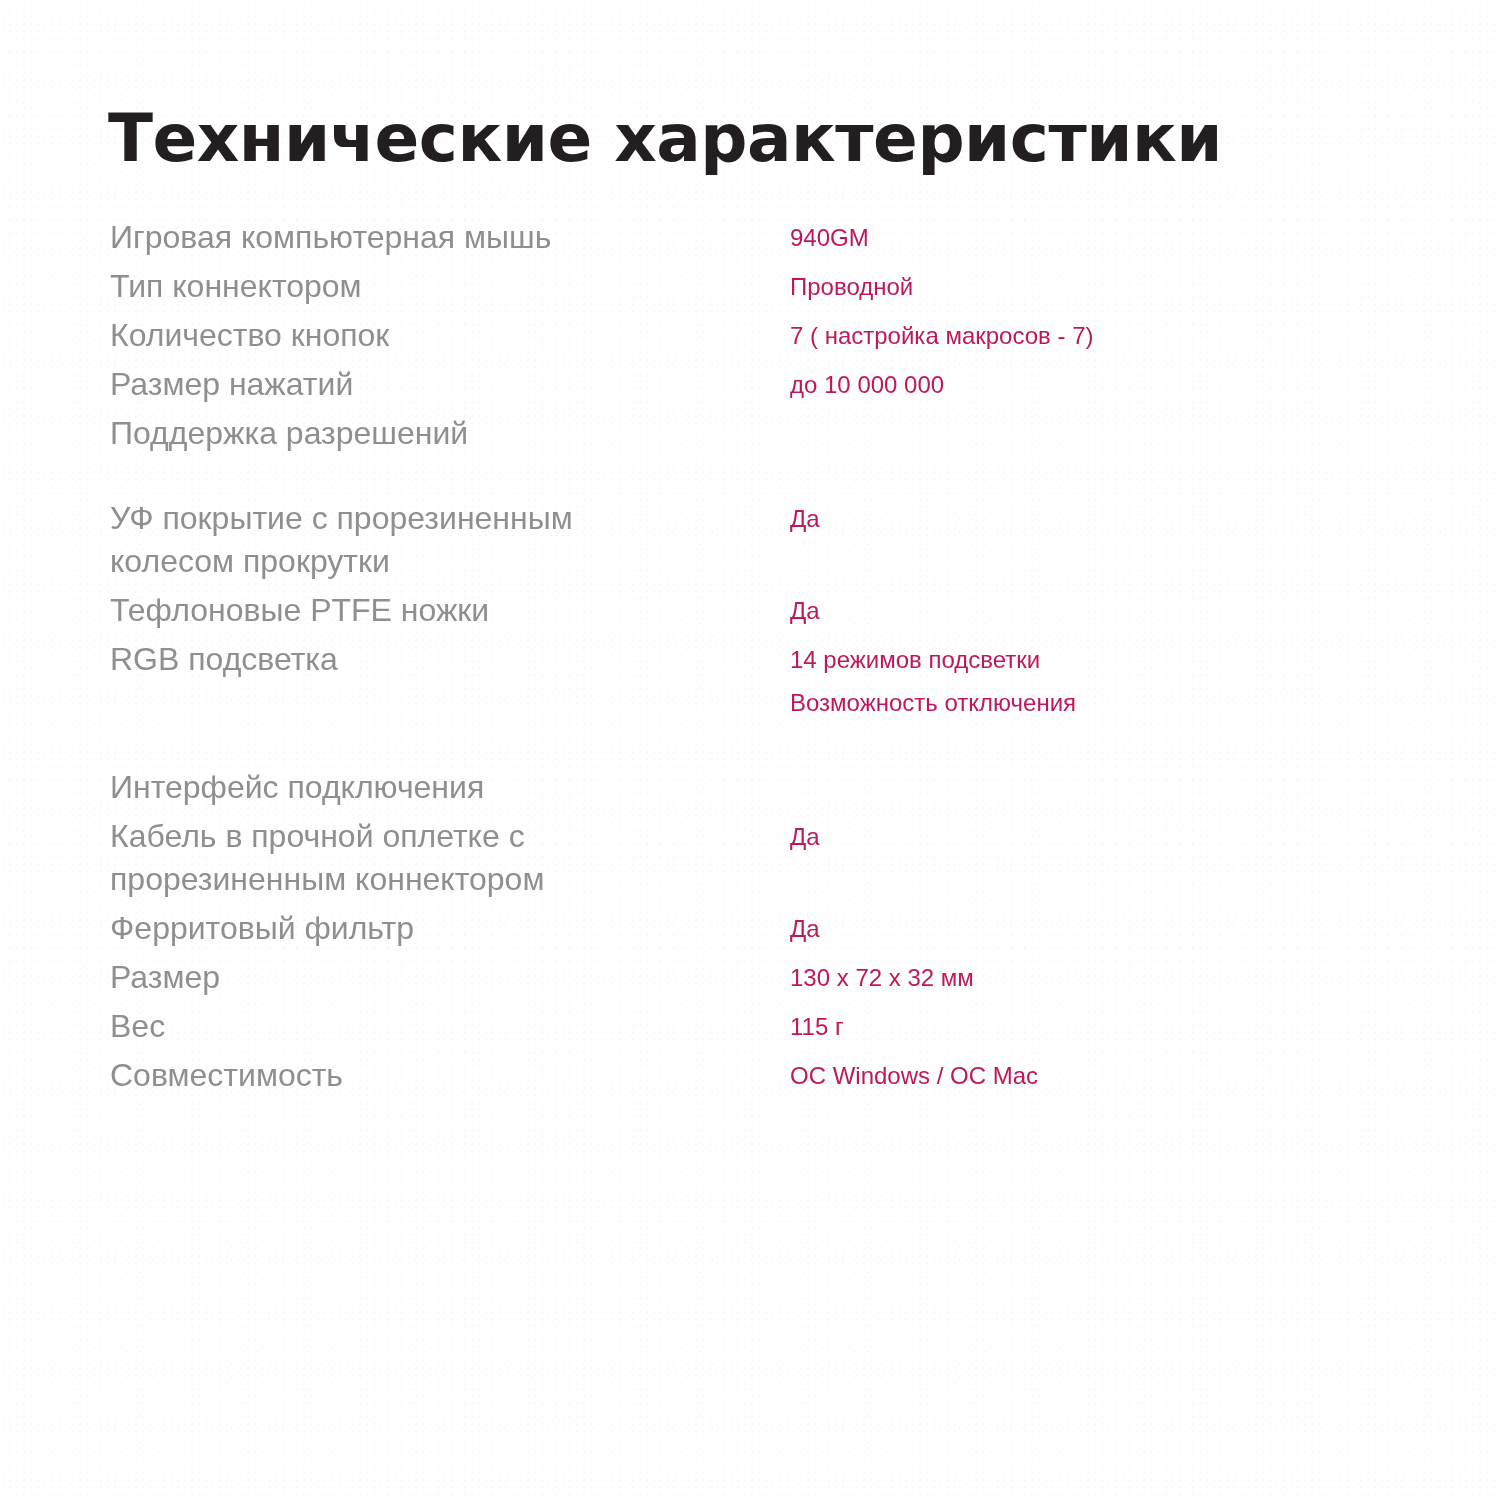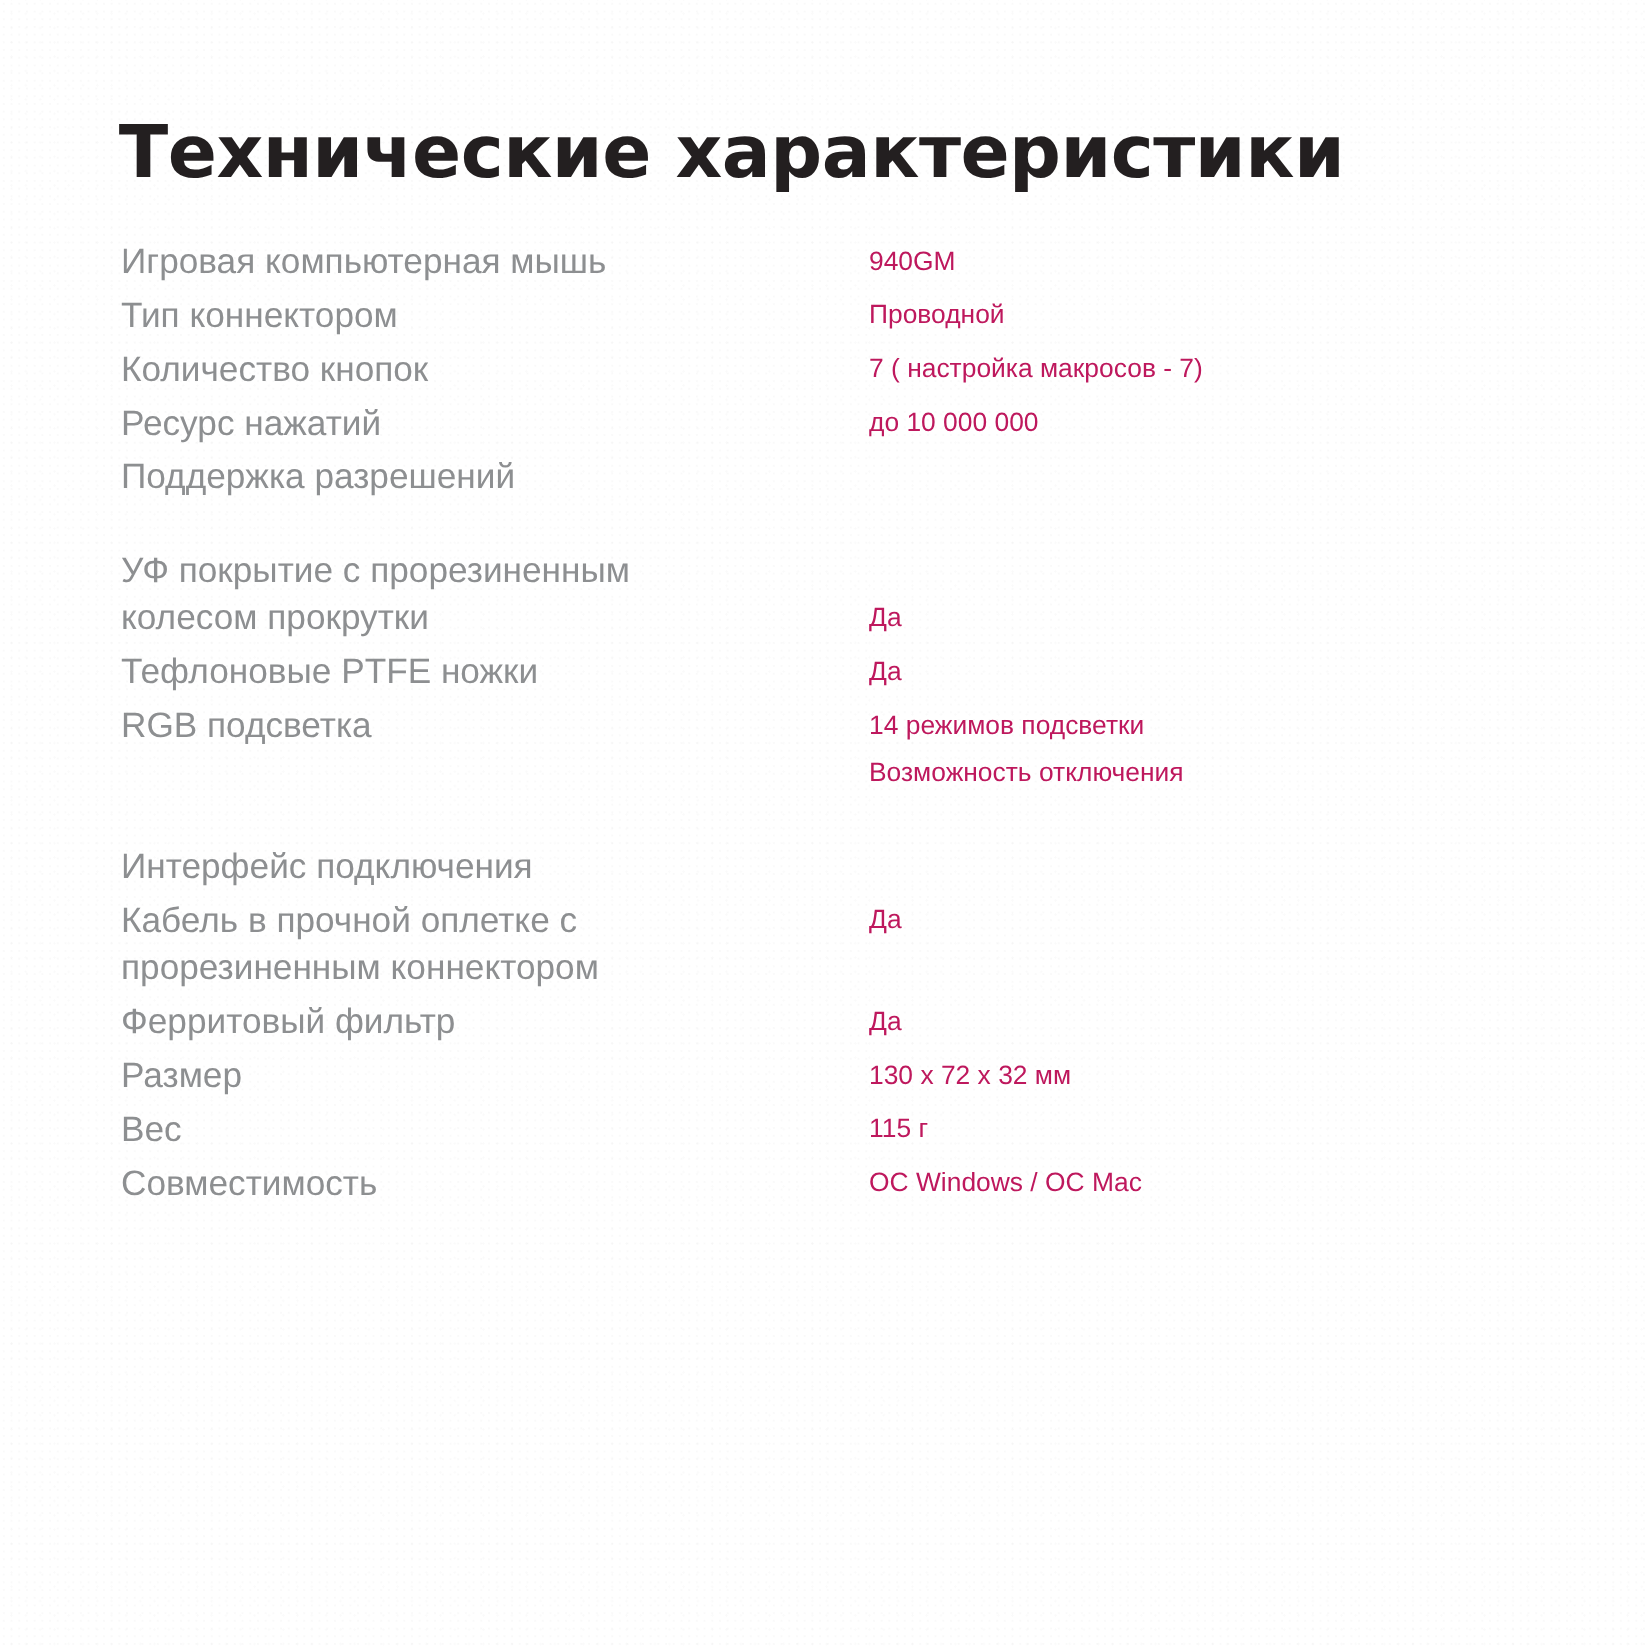--- a/index.html
+++ b/index.html
@@ -77,21 +77,20 @@
     width: 1290px;
   }
 
   .spec-row {
     display: flex;
     align-items: flex-start;
     margin-bottom: 6px;
   }
   .spec-row.gap-before {
     margin-top: 42px;
-    align-items: flex-end;
   }
 
   .spec-label {
     width: 680px;
     flex: 0 0 680px;
     font-size: 32px;
     line-height: 43px;
     color: #8d8f91;
     font-family: "Liberation Sans", sans-serif;
     font-weight: 400;
@@ -162,21 +161,21 @@
         <div class="spec-row">
           <div class="spec-label">
             <span class="line">Количество кнопок</span>
           </div>
           <div class="spec-value">
             <span class="line">7 ( настройка макросов - 7)</span>
           </div>
         </div>
         <div class="spec-row">
           <div class="spec-label">
-            <span class="line">Ресурс нажатий</span>
+            <span class="line">Размер нажатий</span>
           </div>
           <div class="spec-value">
             <span class="line">до 10 000 000</span>
           </div>
         </div>
         <div class="spec-row">
           <div class="spec-label">
             <span class="line">Поддержка разрешений</span>
           </div>
         </div>

